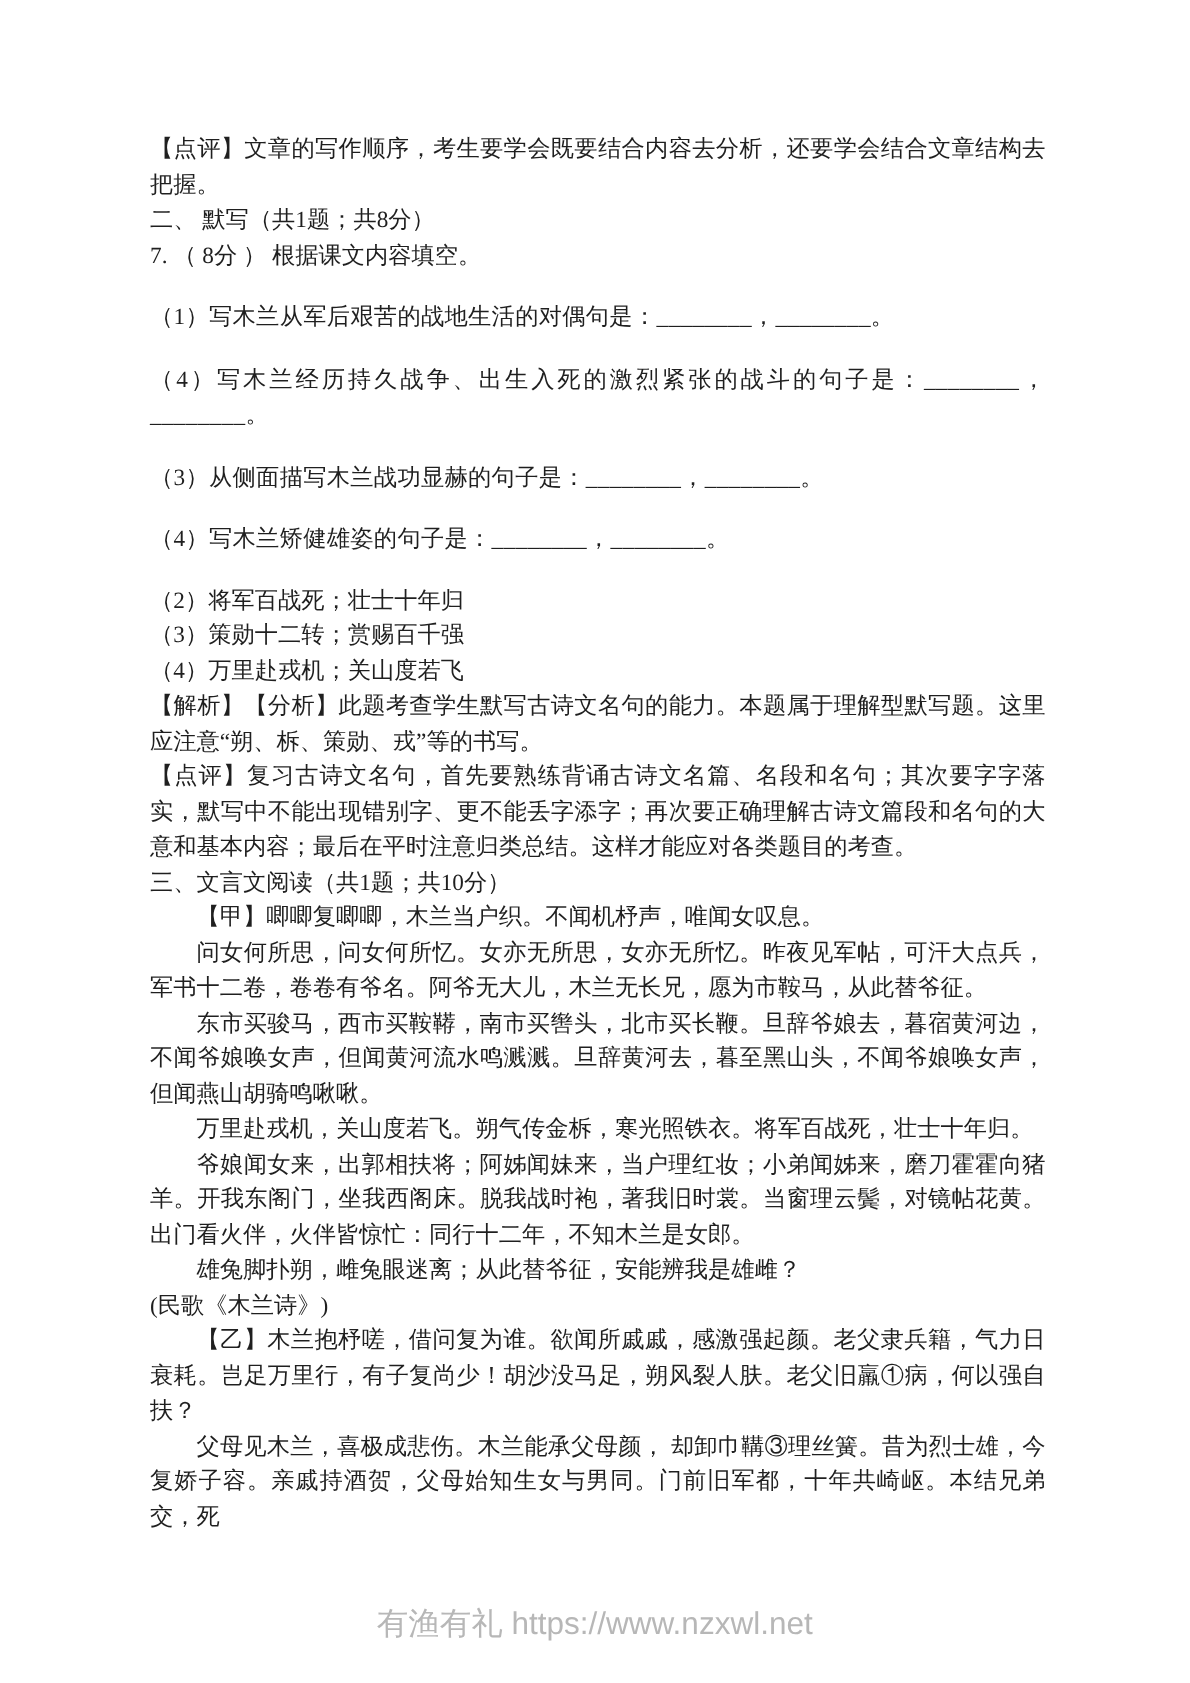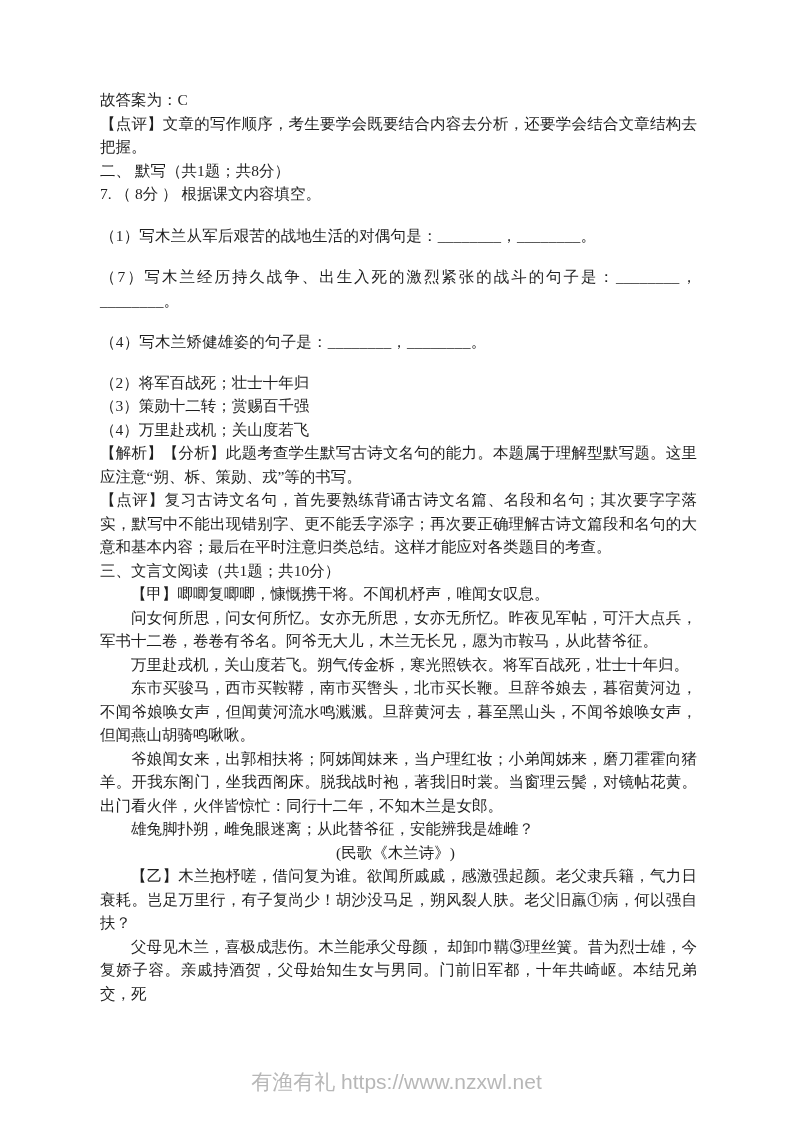--- a/index.html
+++ b/index.html
@@ -21,63 +21,63 @@
     left: 100px;
     width: 597px;
     font-size: 15.5px;
     line-height: 23.5px;
     text-align: justify;
   }
   .line { margin: 0; }
   .q-item { margin-top: 18px; }
   .answer-block { margin-top: 17px; }
   .poem-para { text-indent: 2em; margin: 0; }
-  .attribution { text-align: center; text-indent: 0; padding-right: 6px; }
+  .attribution { text-align: left; text-indent: 0; padding-right: 6px; }
   .blank-text { letter-spacing: 0.2px; }
   .footer {
     position: absolute;
     bottom: 26px;
     left: 0;
     width: 100%;
     text-align: center;
     color: #b7b7b7;
     font-size: 21px;
     font-family: "Liberation Sans", "DejaVu Sans", sans-serif;
   }
 </style>
 </head>
 <body>
 
 <div class="page">
 
-  <p class="line">故答案为：C</p>
   <p class="line">【点评】文章的写作顺序，考生要学会既要结合内容去分析，还要学会结合文章结构去把握。</p>
 
   <p class="line">二、 默写（共1题；共8分）</p>
   <p class="line">7. （ 8分 ） 根据课文内容填空。</p>
 
   <p class="line q-item blank-text">（1）写木兰从军后艰苦的战地生活的对偶句是：________，________。</p>
-  <p class="line q-item blank-text">（7）写木兰经历持久战争、出生入死的激烈紧张的战斗的句子是：________，________。</p>
+  <p class="line q-item blank-text">（4）写木兰经历持久战争、出生入死的激烈紧张的战斗的句子是：________，________。</p>
+  <p class="line q-item blank-text">（3）从侧面描写木兰战功显赫的句子是：________，________。</p>
   <p class="line q-item blank-text">（4）写木兰矫健雄姿的句子是：________，________。</p>
 
   <div class="answer-block">
     <p class="line">（2）将军百战死；壮士十年归</p>
     <p class="line">（3）策勋十二转；赏赐百千强</p>
     <p class="line">（4）万里赴戎机；关山度若飞</p>
     <p class="line">【解析】【分析】此题考查学生默写古诗文名句的能力。本题属于理解型默写题。这里应注意“朔、柝、策勋、戎”等的书写。</p>
     <p class="line">【点评】复习古诗文名句，首先要熟练背诵古诗文名篇、名段和名句；其次要字字落实，默写中不能出现错别字、更不能丢字添字；再次要正确理解古诗文篇段和名句的大意和基本内容；最后在平时注意归类总结。这样才能应对各类题目的考查。</p>
   </div>
 
   <p class="line">三、文言文阅读（共1题；共10分）</p>
 
   <div>
-    <p class="poem-para">【甲】唧唧复唧唧，慷慨携干将。不闻机杼声，唯闻女叹息。</p>
+    <p class="poem-para">【甲】唧唧复唧唧，木兰当户织。不闻机杼声，唯闻女叹息。</p>
     <p class="poem-para">问女何所思，问女何所忆。女亦无所思，女亦无所忆。昨夜见军帖，可汗大点兵，军书十二卷，卷卷有爷名。阿爷无大儿，木兰无长兄，愿为市鞍马，从此替爷征。</p>
+    <p class="poem-para">东市买骏马，西市买鞍鞯，南市买辔头，北市买长鞭。旦辞爷娘去，暮宿黄河边，不闻爷娘唤女声，但闻黄河流水鸣溅溅。旦辞黄河去，暮至黑山头，不闻爷娘唤女声，但闻燕山胡骑鸣啾啾。</p>
     <p class="poem-para">万里赴戎机，关山度若飞。朔气传金柝，寒光照铁衣。将军百战死，壮士十年归。</p>
-    <p class="poem-para">东市买骏马，西市买鞍鞯，南市买辔头，北市买长鞭。旦辞爷娘去，暮宿黄河边，不闻爷娘唤女声，但闻黄河流水鸣溅溅。旦辞黄河去，暮至黑山头，不闻爷娘唤女声，但闻燕山胡骑鸣啾啾。</p>
     <p class="poem-para">爷娘闻女来，出郭相扶将；阿姊闻妹来，当户理红妆；小弟闻姊来，磨刀霍霍向猪羊。开我东阁门，坐我西阁床。脱我战时袍，著我旧时裳。当窗理云鬓，对镜帖花黄。出门看火伴，火伴皆惊忙：同行十二年，不知木兰是女郎。</p>
     <p class="poem-para">雄兔脚扑朔，雌兔眼迷离；从此替爷征，安能辨我是雄雌？</p>
     <p class="poem-para attribution">(民歌《木兰诗》)</p>
   </div>
 
   <div>
     <p class="poem-para">【乙】木兰抱杼嗟，借问复为谁。欲闻所戚戚，感激强起颜。老父隶兵籍，气力日衰耗。岂足万里行，有子复尚少！胡沙没马足，朔风裂人肤。老父旧羸①病，何以强自扶？</p>
     <p class="poem-para">父母见木兰，喜极成悲伤。木兰能承父母颜，  却卸巾鞲③理丝簧。昔为烈士雄，今复娇子容。亲戚持酒贺，父母始知生女与男同。门前旧军都，十年共崎岖。本结兄弟交，死</p>
   </div>
 

